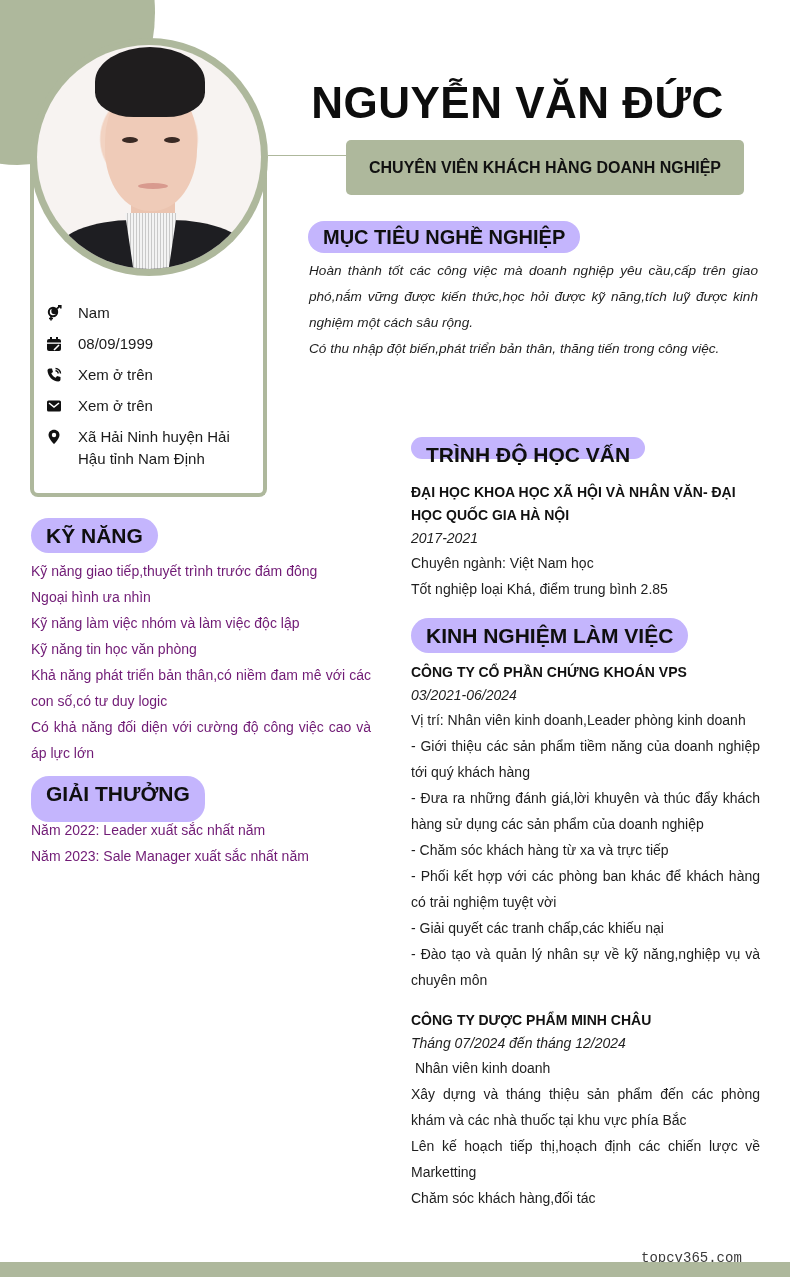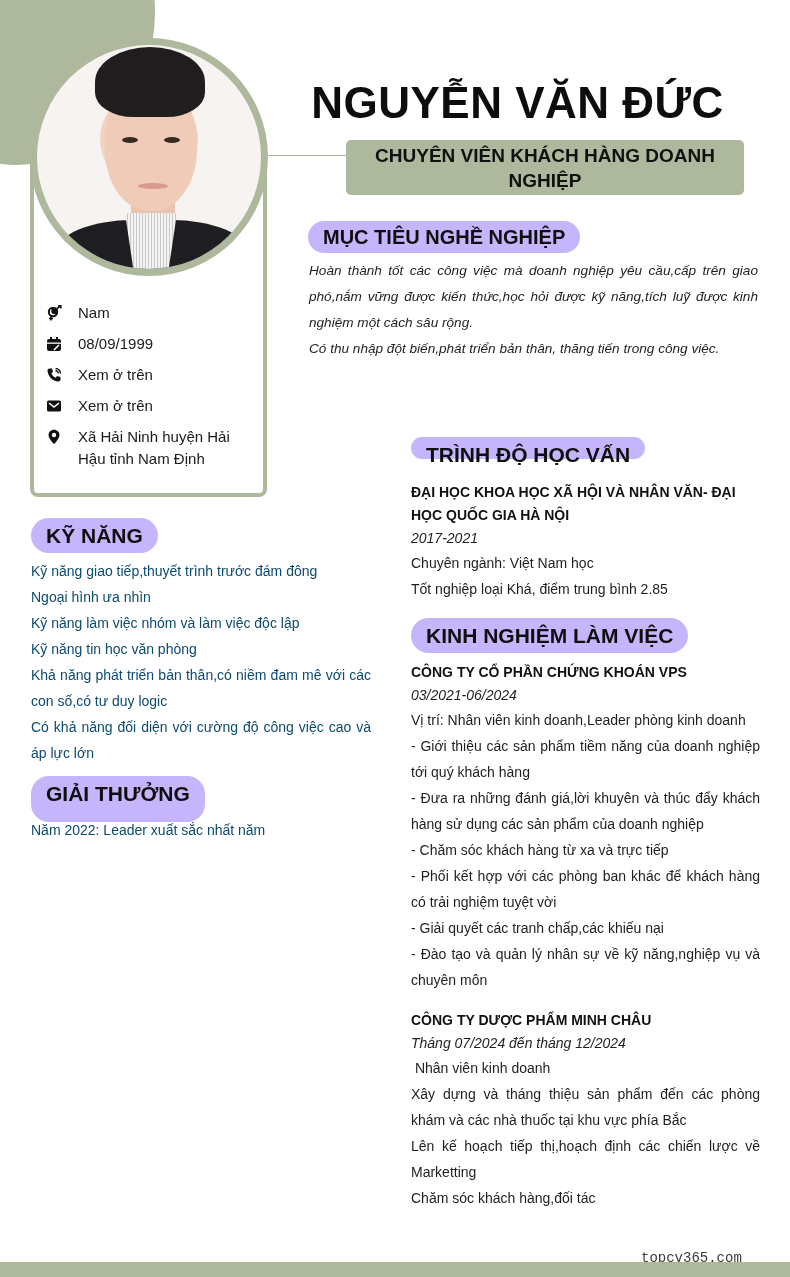--- a/index.html
+++ b/index.html
@@ -58,40 +58,40 @@
   .connector { position: absolute; left: 268px; top: 155px; width: 80px; height: 1px; background: #aeb89c; }
 
   .name {
     position: absolute; left: 300px; top: 78px; width: 435px;
     text-align: center; font-weight: 700; font-size: 44px; letter-spacing: 0.5px; color: #0d0d0d;
   }
   .title-box {
     position: absolute; left: 346px; top: 140px; width: 398px; height: 55px;
     background: #aeb89c; border-radius: 5px;
     display: flex; align-items: center; justify-content: center; text-align: center;
-    font-weight: 700; font-size: 19px; line-height: 25px; color: #111; padding: 0 14px;
+    font-weight: 700; font-size: 16px; line-height: 25px; color: #111; padding: 0 14px;
   }
 
   .pill {
     position: absolute; height: 32px; border-radius: 16px; background: #c4b5fd;
     font-weight: 700; font-size: 20px; line-height: 32px; padding: 0 15px; color: #0f0f0f;
     white-space: nowrap;
   }
 
   .objective {
     position: absolute; left: 309px; top: 258px; width: 449px;
     font-style: italic; font-size: 13.6px; line-height: 26px; text-align: justify; color: #1e1e1e;
   }
 
   .contact-list { position: absolute; left: 46px; top: 302px; width: 215px; }
   .contact-item { display: flex; align-items: flex-start; margin-bottom: 9px; font-size: 15px; line-height: 22px; color: #1a1a1a; }
   .contact-item .icon { width: 32px; flex: 0 0 32px; height: 22px; display: flex; align-items: center; }
   .contact-item svg { width: 16px; height: 16px; }
 
-  .list { position: absolute; font-size: 14px; line-height: 26px; color: #0c4a6e; }
+  .list { position: absolute; font-size: 14px; line-height: 26px; color: #701a75; }
   .list .item { text-align: justify; }
   .skills { left: 31px; top: 558px; width: 340px; }
   .awards { left: 31px; top: 817px; width: 340px; }
 
   .section-right { position: absolute; left: 411px; width: 349px; font-size: 14px; line-height: 26px; color: #1e1e1e; }
   .org { font-weight: 700; font-size: 14px; line-height: 23px; color: #111; }
   .period { font-style: italic; font-size: 14px; line-height: 23px; }
   .edu { top: 481px; }
   .job1 { top: 661px; }
   .job2 { top: 1009px; }
@@ -190,20 +190,21 @@
   <div class="item">Ngoại hình ưa nhìn</div>
   <div class="item">Kỹ năng làm việc nhóm và làm việc độc lập</div>
   <div class="item">Kỹ năng tin học văn phòng</div>
   <div class="item">Khả năng phát triển bản thân,có niềm đam mê với các con số,có tư duy logic</div>
   <div class="item">Có khả năng đối diện với cường độ công việc cao và áp lực lớn</div>
 </div>
 
 <div class="pill" style="left:31px; top:776px; height:46px; line-height:35px; border-radius:18px; font-size:21px;">GIẢI THƯỞNG</div>
 <div class="list awards">
   <div class="item">Năm 2022: Leader xuất sắc nhất năm</div>
+  <div class="item">Năm 2023: Sale Manager xuất sắc nhất năm</div>
 </div>
 
 <div class="pill" style="left:411px; top:437px; height:22px; line-height:35px; border-radius:18px; font-size:21px;">TRÌNH ĐỘ HỌC VẤN</div>
 <div class="section-right edu">
   <div class="org">ĐẠI HỌC KHOA HỌC XÃ HỘI VÀ NHÂN VĂN- ĐẠI HỌC QUỐC GIA HÀ NỘI</div>
   <div class="period">2017-2021</div>
   <div class="line">Chuyên ngành: Việt Nam học</div>
   <div class="line">Tốt nghiệp loại Khá, điểm trung bình 2.85</div>
 </div>
 

